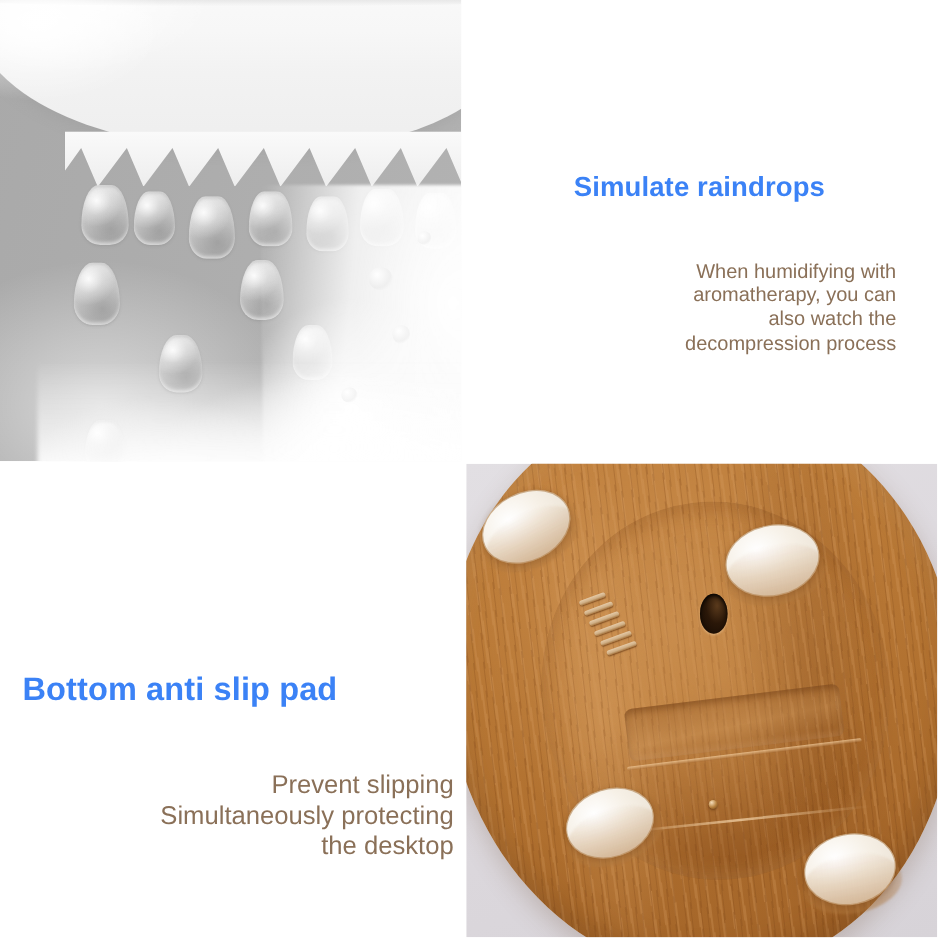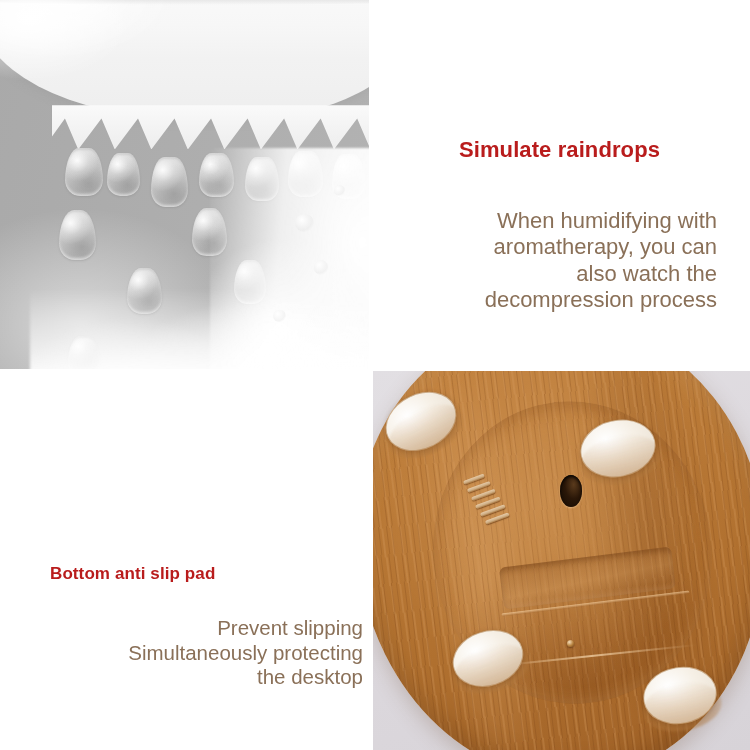--- a/index.html
+++ b/index.html
@@ -277,48 +277,47 @@
     width: 7px; height: 7px;
     border-radius: 50%;
     background: radial-gradient(circle at 34% 30%, #f4dcb8 0%, #b7823f 55%, #6f4414 100%);
     box-shadow: 0 1px 2px rgba(74,36,8,.60);
   }
 
   
   .headline {
     position: absolute;
     font-weight: bold;
-    color: #b91c1c;
+    color: #3b82f6;
     letter-spacing: .1px;
     white-space: nowrap;
   }
   .bodytext {
     position: absolute;
     color: #8a7058;
     line-height: 1.20;
     white-space: pre-line;
   }
 
   #raindrop-headline {
     left: 0; right: 0;
     top: 137px;
     text-align: center;
     font-size: 22px;
   }
   #raindrop-body {
     left: 14px; right: 33px;
     top: 208px;
     text-align: right;
-    font-size: 22px;
+    font-size: 16px;
   }
   #pad-headline {
-    left: 50px;
+    left: 18px;
     top: 167px;
-    font-size: 17px;
-    margin-top: 28px;
+    font-size: 26px;
   }
   #pad-body {
     left: 33px; right: 10px;
     top: 247px;
     text-align: right;
     font-size: 20.5px;
   }
 </style>
 </head>
 <body>

